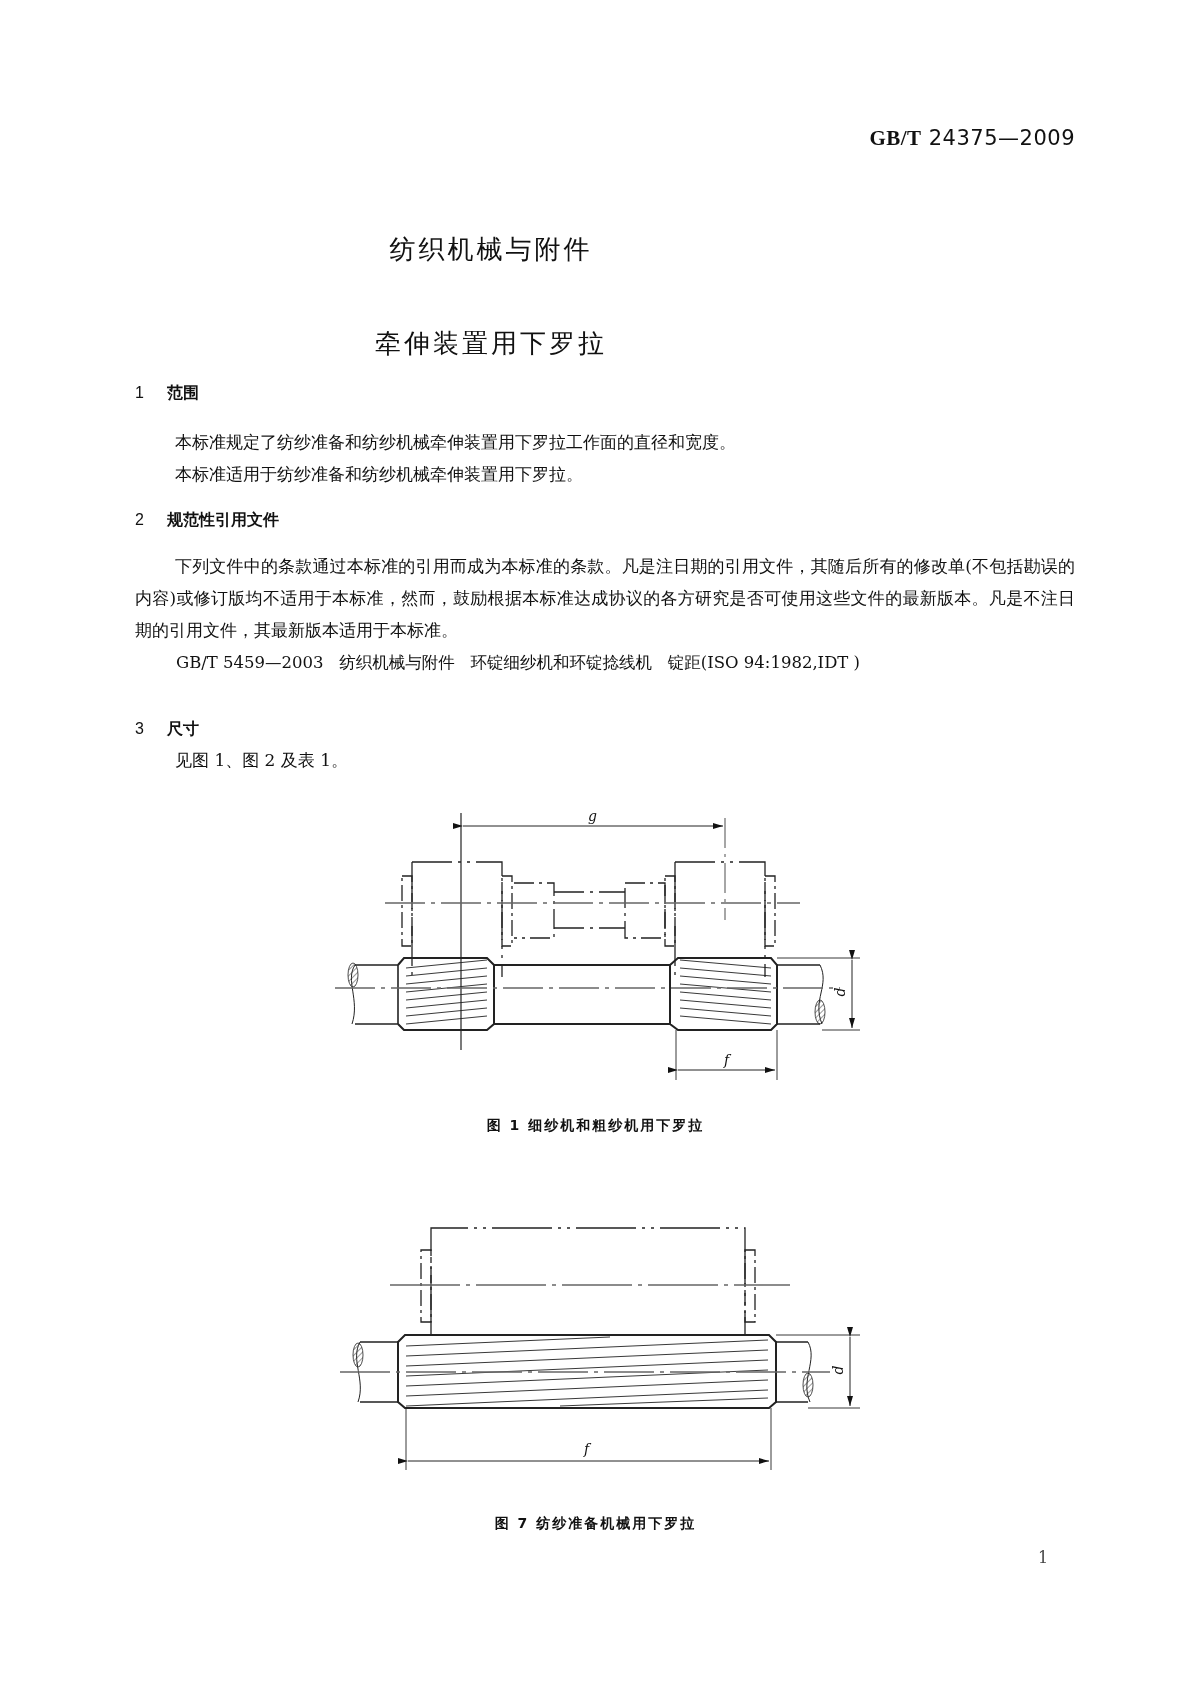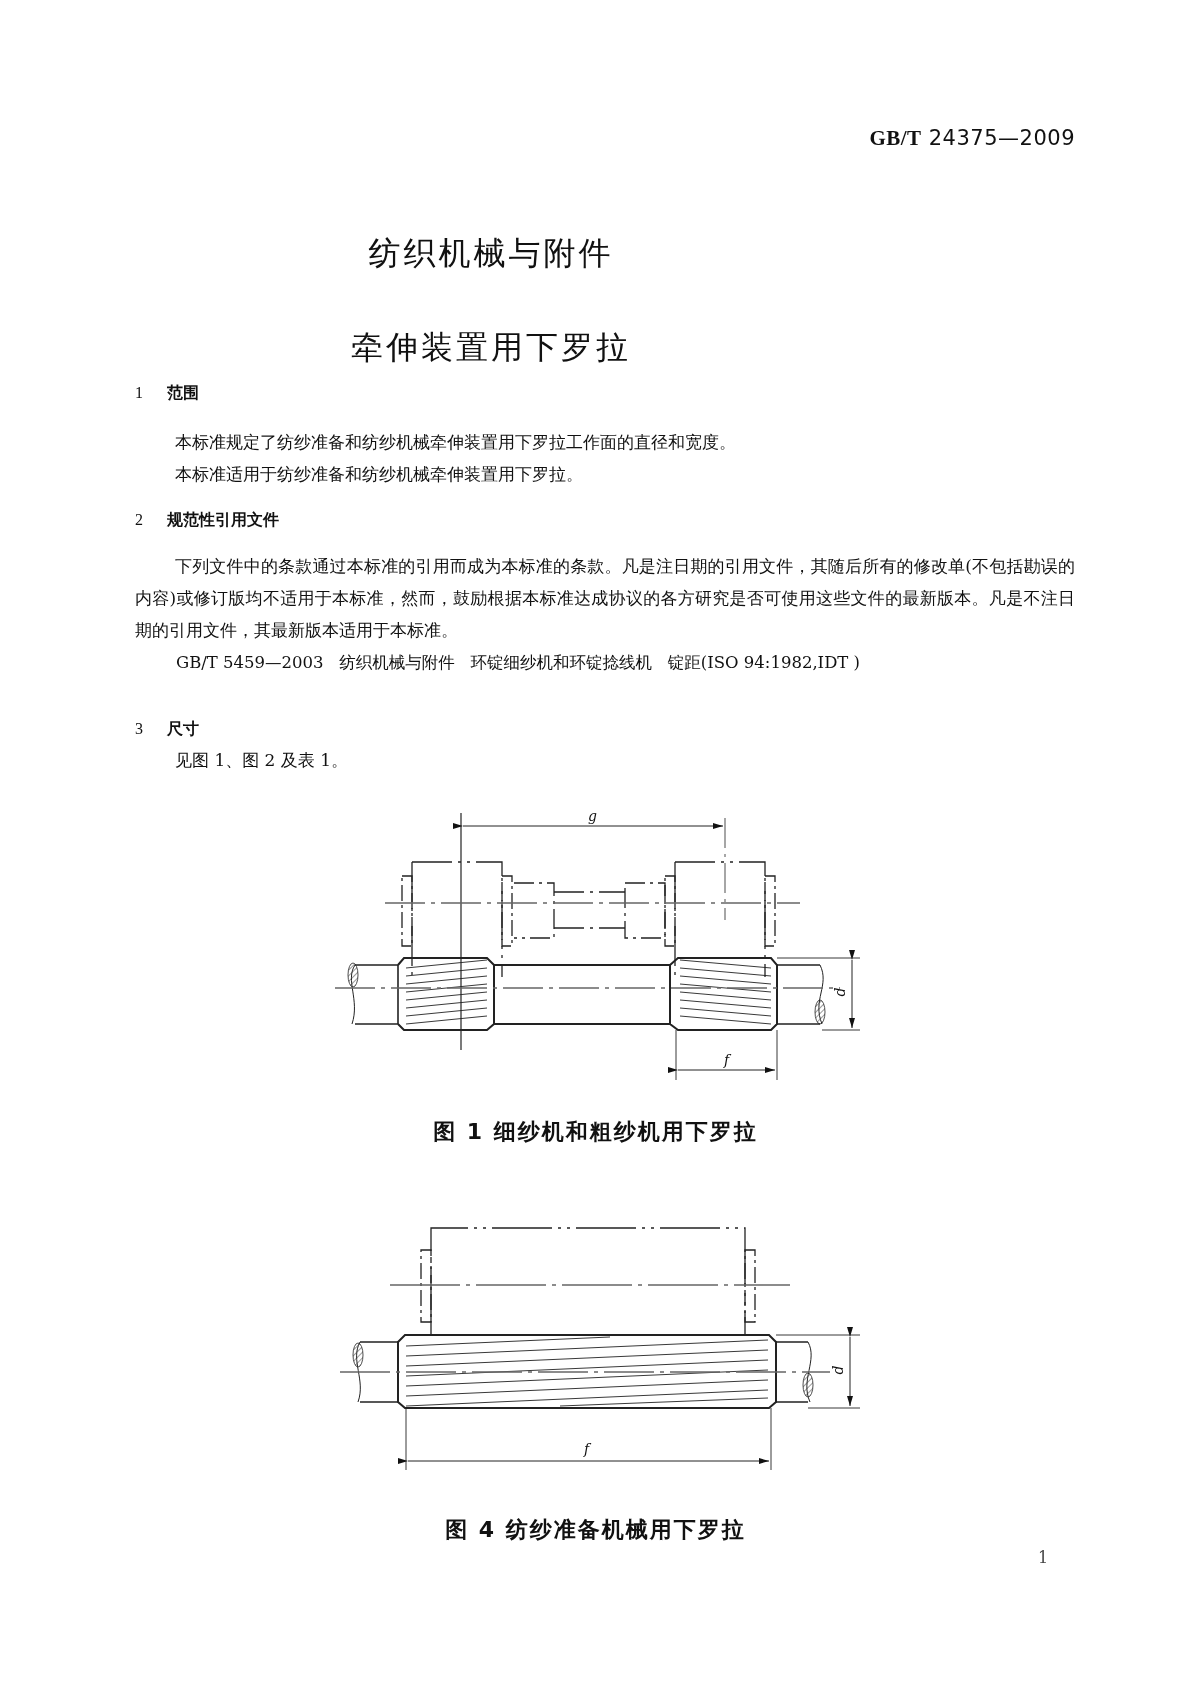--- a/index.html
+++ b/index.html
@@ -3,30 +3,30 @@
 <meta charset="utf-8">
 <style>
   html, body { margin: 0; padding: 0; background: #ffffff; }
   body { width: 1191px; height: 1684px; position: relative; overflow: hidden;
          font-family: "DejaVu Serif", "Liberation Serif", serif; color: #111; }
   .abs { position: absolute; }
   .std-no { right: 116px; top: 126px; font-size: 21px; letter-spacing: 0.5px; }
   .std-no b { font-family: "Liberation Serif", serif; font-weight: bold; }
   .std-no span.num { font-family: "DejaVu Sans", sans-serif; }
   .title { left: 0; width: 982px; text-align: center; font-family: "DejaVu Sans", sans-serif;
-           font-size: 32px; letter-spacing: 3px; }
-  .h { font-family: Liberation Serif, serif; font-size: 16px; font-weight: bold; left: 135px; }
+           font-size: 26px; letter-spacing: 3px; }
+  .h { font-family: Liberation Sans, sans-serif; font-size: 16px; font-weight: bold; left: 135px; }
   .h .n { display: inline-block; width: 32px; font-weight: normal; }
   .p { font-size: 17px; line-height: 32px; }
   .indent { left: 175px; }
   .full { left: 135px; width: 940px; text-align: justify; }
   .full .first { text-indent: 40px; display: block; }
   .ref { left: 176px; font-size: 16.5px; white-space: pre; }
   .caption { left: 0; width: 1191px; text-align: center; font-family: "DejaVu Sans", sans-serif;
-             font-size: 22px; font-weight: bold; letter-spacing: 2px; }
+             font-size: 14px; font-weight: bold; letter-spacing: 2px; }
   .pageno { font-size: 16px; color: #444; }
   svg { position: absolute; left: 0; top: 0; }
 </style>
 </head>
 <body>
 
 <div class="abs std-no">
   <b>GB/T</b>
   <span class="num">24375—2009</span>
 </div>
@@ -159,15 +159,15 @@
     <line x1="808" y1="1408" x2="860" y2="1408" stroke-width="0.9"></line>
     <line x1="850" y1="1337" x2="850" y2="1406" marker-start="url(#arr)" marker-end="url(#arr)" stroke-width="1"></line>
 
     <line x1="406" y1="1408" x2="406" y2="1470" stroke-width="0.9"></line>
     <line x1="771" y1="1408" x2="771" y2="1470" stroke-width="0.9"></line>
     <line x1="408" y1="1461" x2="769" y2="1461" marker-start="url(#arr)" marker-end="url(#arr)" stroke-width="1"></line>
   </g>
 </svg>
 <div class="abs" style="left:834px;top:1362px;font-style:italic;font-size:14px;transform:rotate(-90deg);">d</div>
 <div class="abs" style="left:584px;top:1441px;font-style:italic;font-size:14px;">f</div>
-<div class="abs caption" style="top:1515px;">图 4   纺纱准备机械用下罗拉</div>
+<div class="abs caption" style="top:1515px;">图 7   纺纱准备机械用下罗拉</div>
 
 <div class="abs pageno" style="left:1038px;top:1548px;">1</div>
 
 </body></html>

